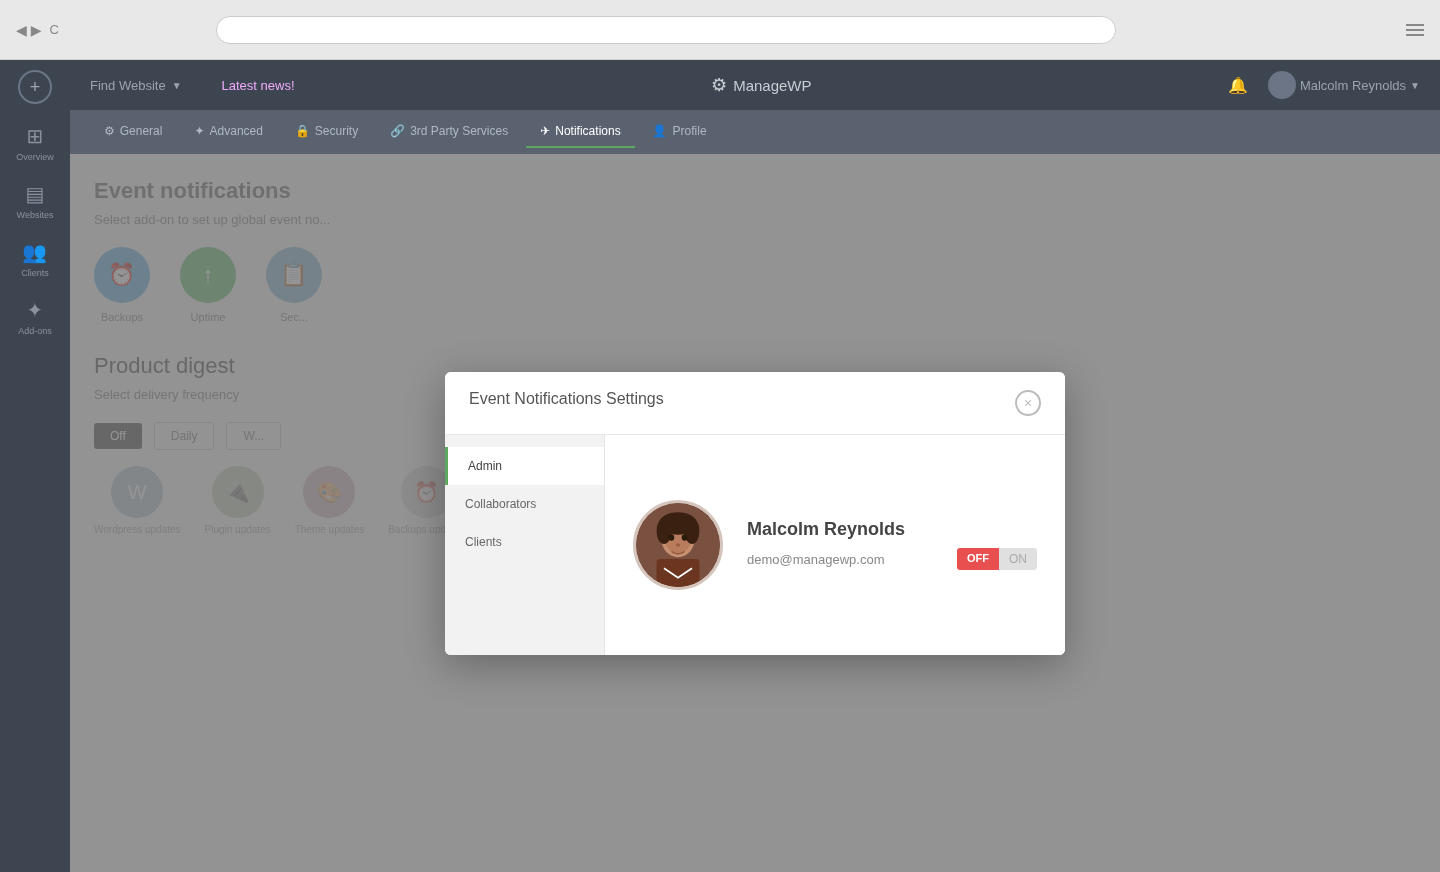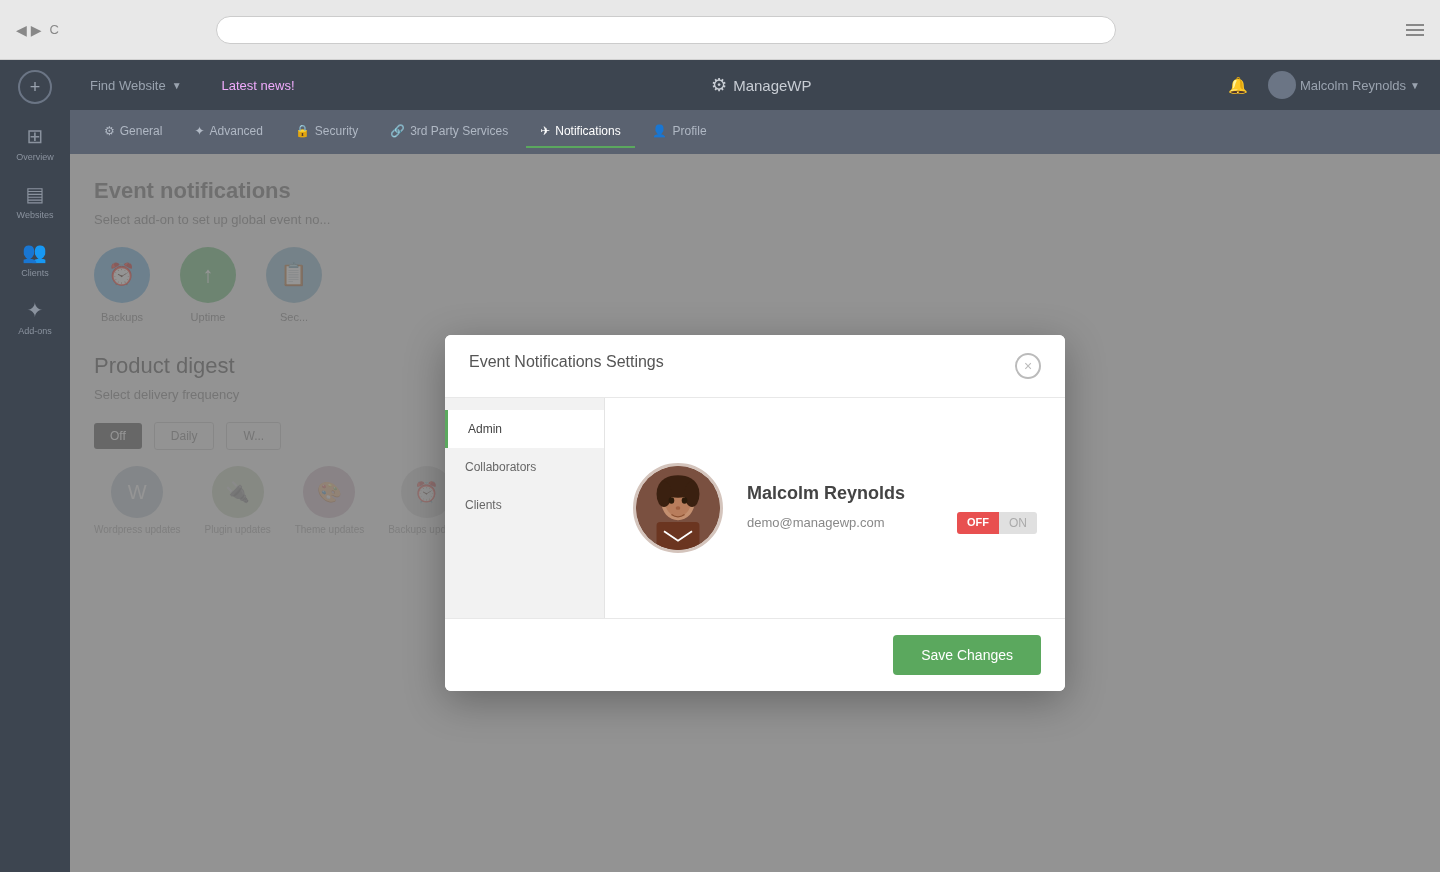--- a/index.html
+++ b/index.html
@@ -465,20 +465,17 @@
                   <span class="user-email">demo@managewp.com</span>
                   <div class="toggle-switch">
                     <span class="toggle-off">OFF</span>
                     <span class="toggle-on">ON</span>
                   </div>
                 </div>
               </div>
             </div>
           </div>
 
-          <div class="modal-footer">
-            <button class="save-btn">Save Changes</button>
-          </div>
         </div>
       </div>
     </div>
   </div>
 </div>
 
 </body></html>

